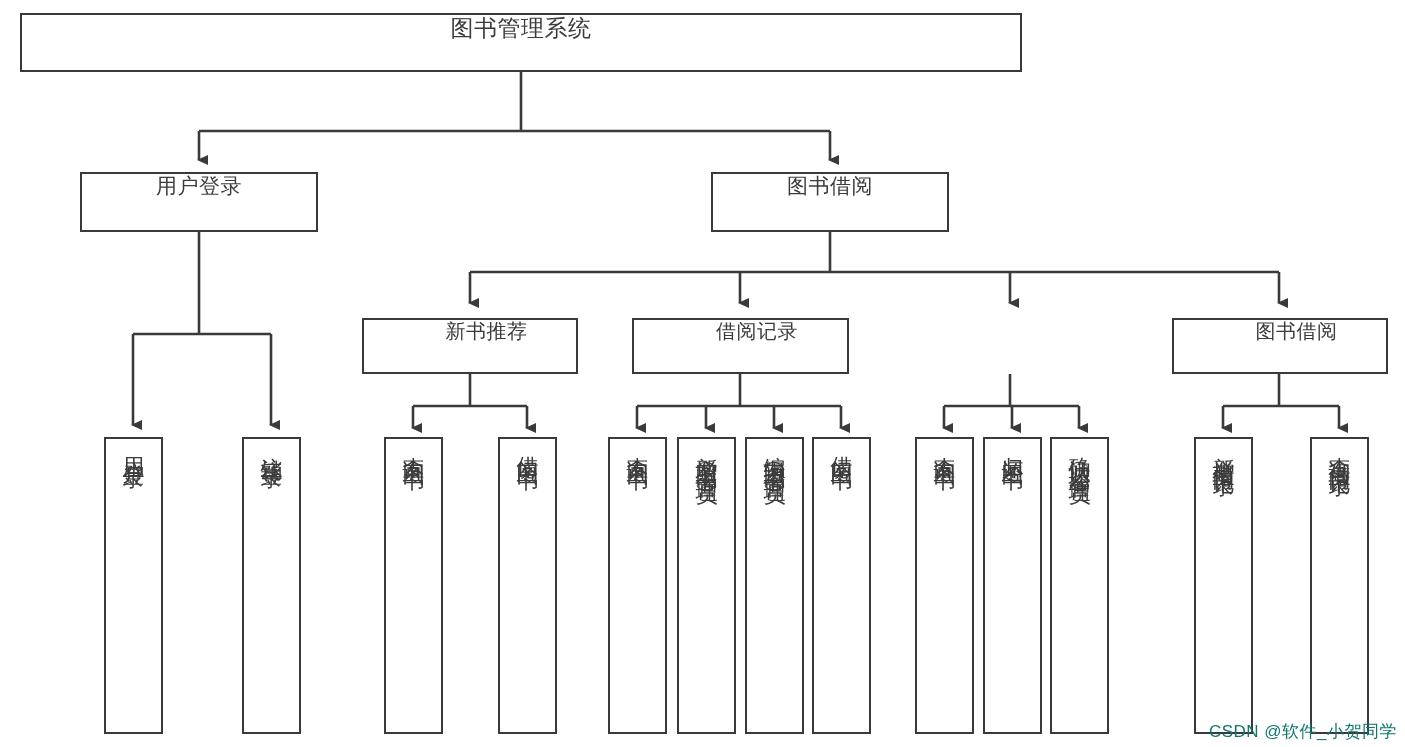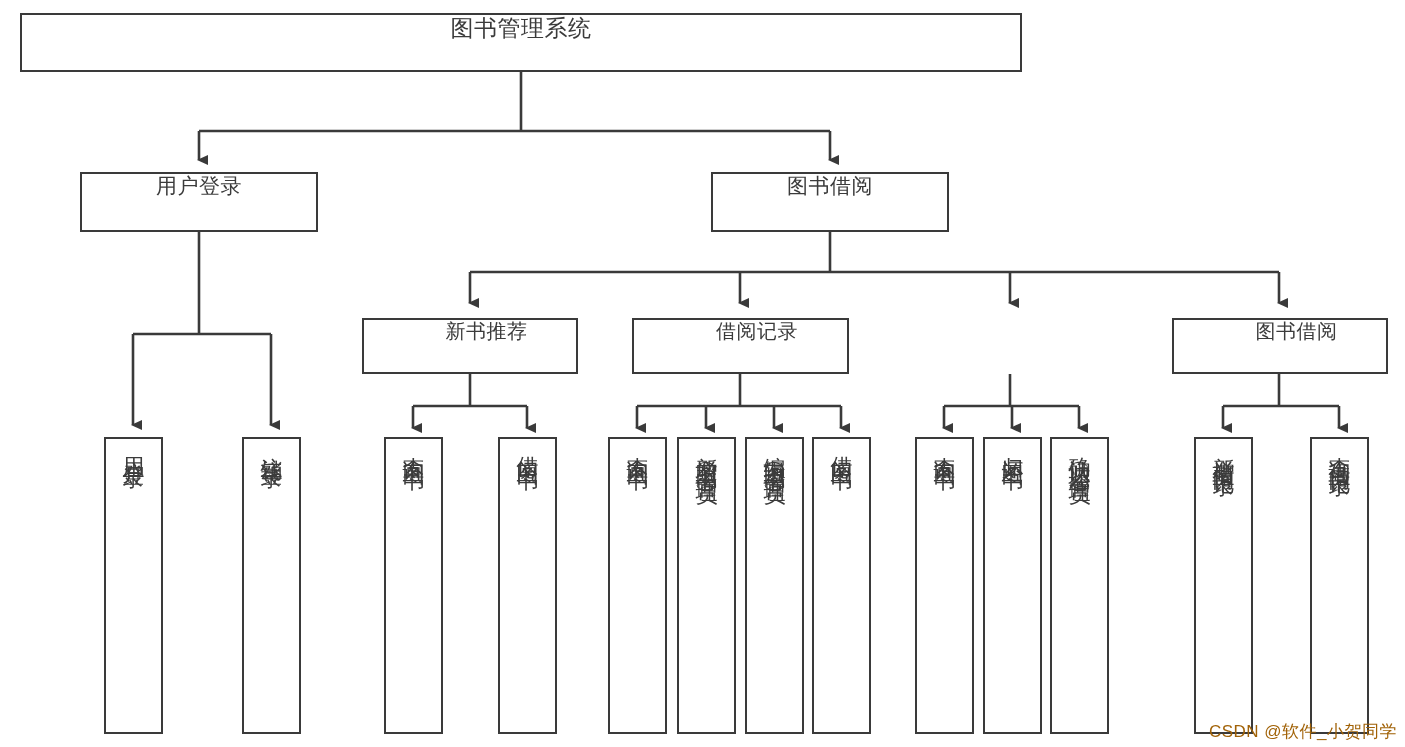--- a/index.html
+++ b/index.html
@@ -45,21 +45,21 @@
     writing-mode:vertical-rl;
     text-orientation:upright;
     letter-spacing:4px;
     line-height:1;
   }
   #watermark{
     position:absolute;
     right:8px;
     bottom:4px;
     font-size:17px;
-    color:#a16207;
+    color:#0f766e;
     z-index:5;
     white-space:nowrap;
     letter-spacing:0.5px;
   }
 </style>
 </head>
 <body>
 
 <div id="canvas">
 

